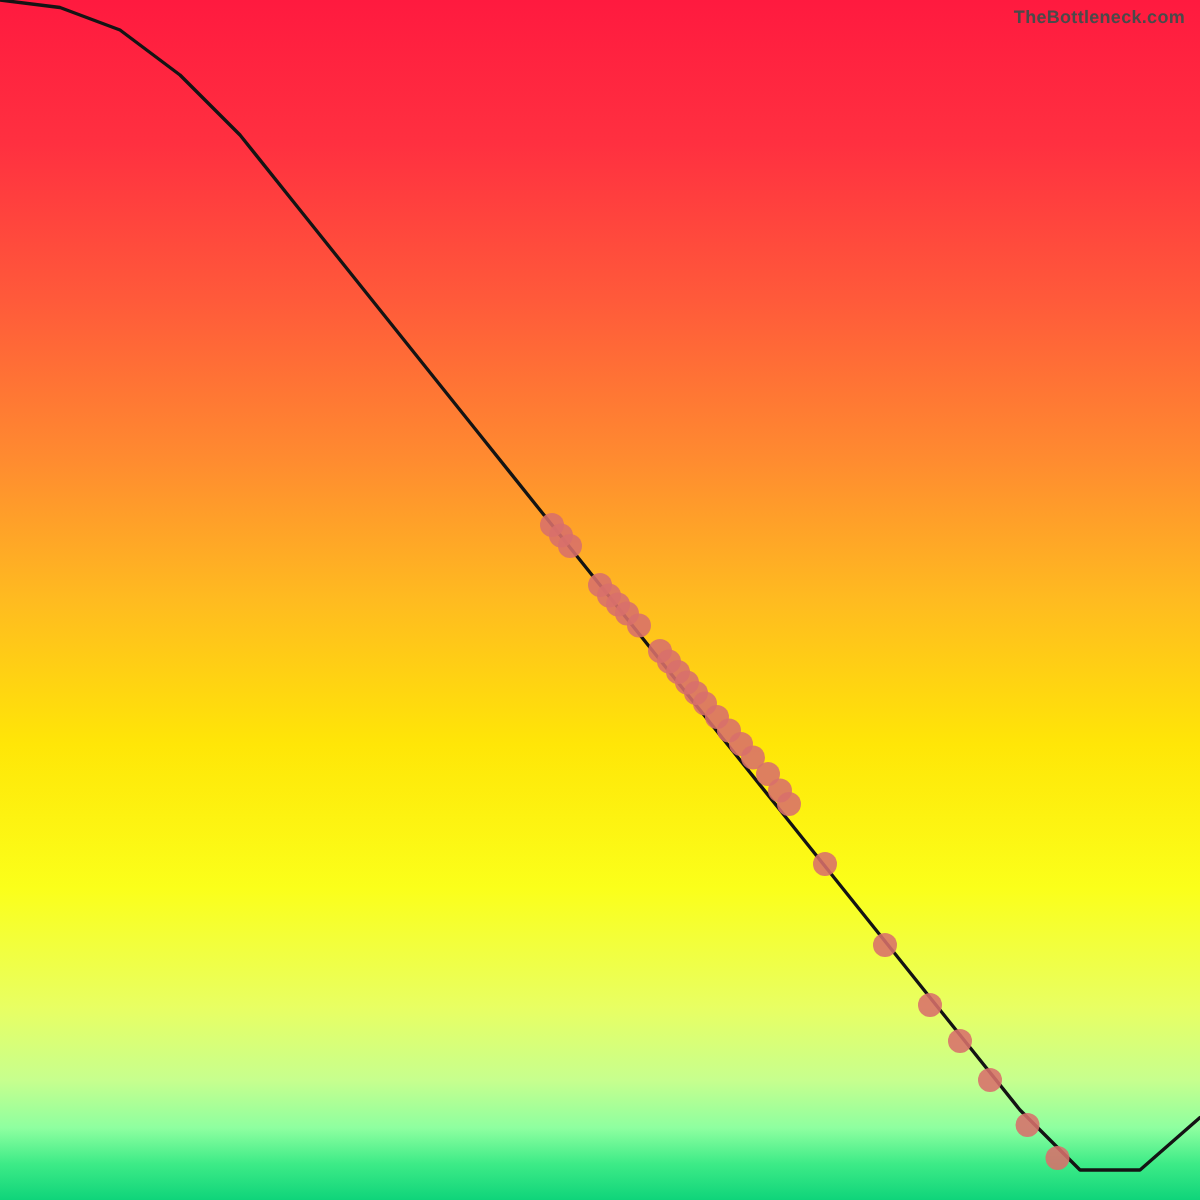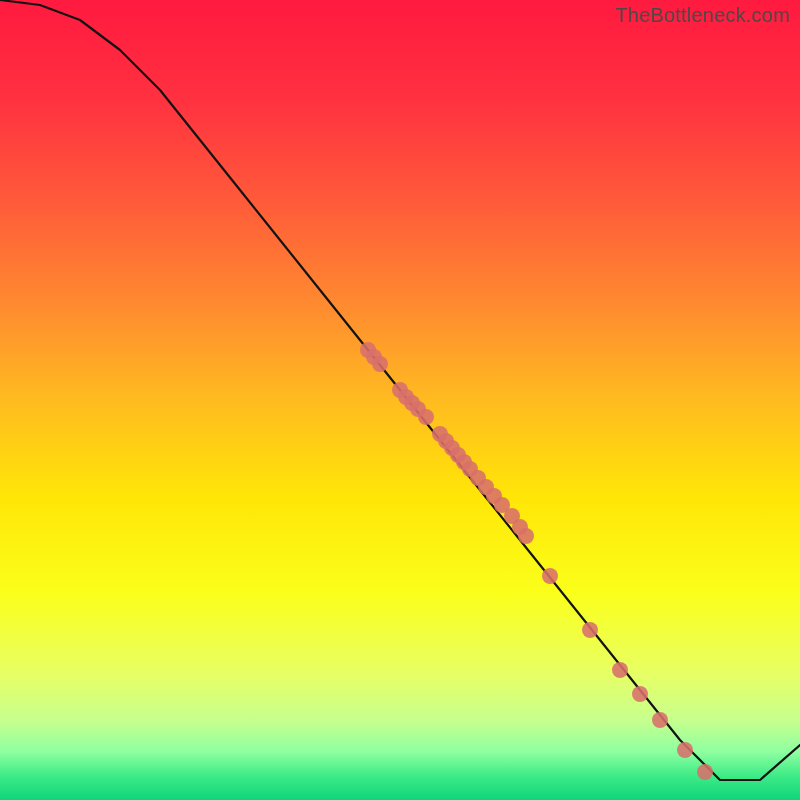--- a/index.html
+++ b/index.html
@@ -19,22 +19,22 @@
     position: absolute;
     inset: 0;
     width: 800px;
     height: 800px;
   }
   .watermark {
     position: absolute;
     top: 4px;
     right: 10px;
     font-family: Arial, Helvetica, sans-serif;
-    font-size: 20px;
-    font-weight: 400;
+    font-size: 12px;
+    font-weight: 700;
     color: #4a4a4a;
     letter-spacing: 0.2px;
   }
 </style>
 </head>
 <body>
 
 <div class="chart-container">
   <svg class="bg-gradient" viewBox="0 0 800 800" preserveAspectRatio="none">
     <defs>

